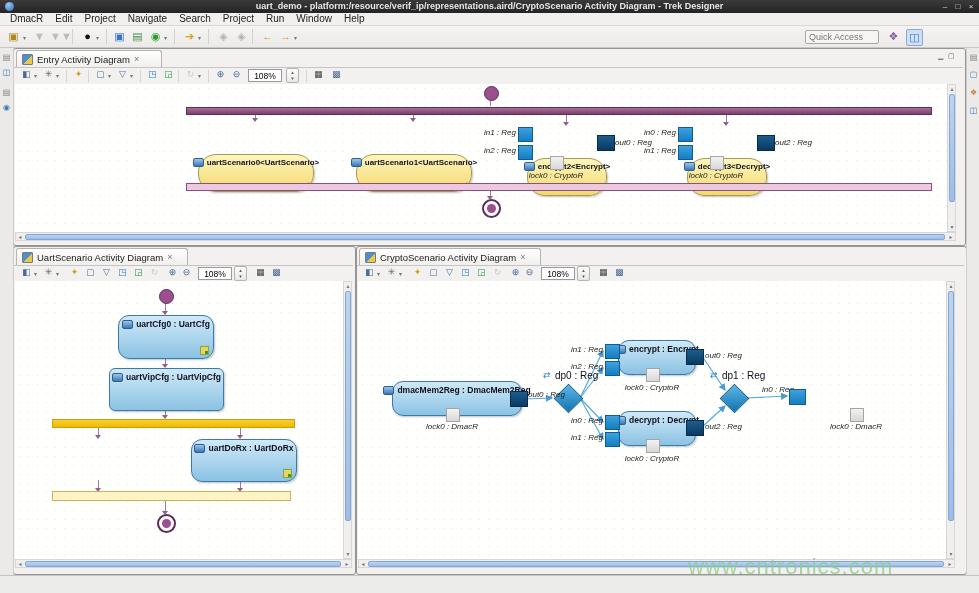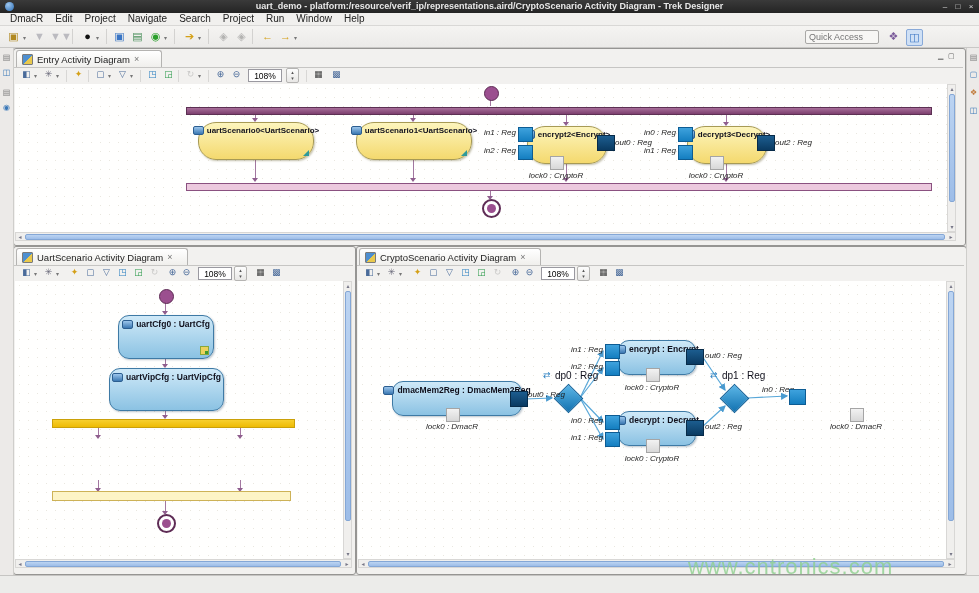--- a/index.html
+++ b/index.html
@@ -42,21 +42,21 @@
   .spin{position:absolute;width:11px;height:13px;border:1px solid #b5b4b2;background:linear-gradient(#fdfdfd,#e8e7e5);
         font-size:5px;color:#555;text-align:center;line-height:6px;border-radius:2px;}
   .canvas{background:#fffffe;background-image:radial-gradient(circle,#e9e7df 0.8px,transparent 0.9px);background-size:9px 9px;z-index:1;}
   .viewbtn{position:absolute;font-size:7px;color:#666;z-index:4;}
   
   .sbtrack{position:absolute;background:#f0efed;border:1px solid #d8d7d5;box-sizing:border-box;z-index:3;}
   .sbthumb{position:absolute;background:linear-gradient(#bcd4f2,#9dbde8);border:1px solid #84a7d6;border-radius:2px;box-sizing:border-box;}
   .sbarrow{position:absolute;font-size:6px;color:#778;line-height:8px;text-align:center;width:8px;height:8px;}
   
   .ynode{position:absolute;background:linear-gradient(#fdf5bd,#f4d96e);border:1px solid #a79a55;border-radius:18px;
-         box-shadow:1px 1px 2px rgba(90,80,30,.35);z-index:4;}
+         box-shadow:1px 1px 2px rgba(90,80,30,.35);z-index:4;margin-top:32px;}
   .bnode{position:absolute;background:linear-gradient(#cfe9f8,#8bc2e3);border:1px solid #3e7aa5;border-radius:11px;
          box-shadow:1px 1px 2px rgba(30,60,90,.3);z-index:4;}
   .ntitle{display:flex;align-items:center;justify-content:center;gap:3px;padding-top:3px;font-weight:bold;color:#10101c;white-space:nowrap;}
   .f8{font-size:8px;} .f9{font-size:8.5px;}
   .chip{width:9px;height:7px;border-radius:2px;background:linear-gradient(#9cc6ec,#3b78b2);border:1px solid #2c5e90;flex:0 0 auto;}
   .cornerY{position:absolute;right:4px;bottom:3px;width:0;height:0;border-left:6px solid transparent;border-bottom:6px solid #2e9a9a;}
   .cornerB{position:absolute;right:4px;bottom:3px;width:7px;height:7px;background:#ecd25e;border:1px solid #8aa83a;}
   .cornerB::after{content:"";position:absolute;right:0;bottom:0;width:3px;height:3px;background:#3f9a2e;}
   .portin{position:absolute;width:13px;height:13px;background:linear-gradient(#3ea2dd,#147ec0);border:1px solid #0d5c93;z-index:6;}
   .portout{position:absolute;width:16px;height:14px;background:linear-gradient(#1c5d8f,#0a3a61);border:1px solid #072b49;z-index:6;}
@@ -308,33 +308,40 @@
     <div class="ahd" style="left:162px;top:311px;"></div>
   <div class="bnode" style="left:118px;top:315px;width:94px;height:42px;">
     <div class="ntitle f9">
         <span class="chip"></span>
       <span>uartCfg0 : UartCfg</span>
       </div>
     <div class="cornerB"></div>
   </div>
   <div class="ve" style="left:165px;top:357px;height:8px;"></div>
     <div class="ahd" style="left:162px;top:364px;"></div>
-  <div class="bnode" style="left:109px;top:368px;width:113px;height:41px;">
+  <div class="bnode" style="left:109px;top:368px;width:113px;height:41px;border-radius:6px;">
     <div class="ntitle f9">
         <span class="chip"></span>
       <span>uartVipCfg : UartVipCfg</span>
       </div>
   </div>
   <div class="ve" style="left:165px;top:409px;height:7px;"></div>
     <div class="ahd" style="left:162px;top:415px;"></div>
   <div class="barG" style="left:52px;top:419px;width:241px;"></div>
   <div class="ve" style="left:98px;top:427px;height:9px;"></div>
     <div class="ahd" style="left:95px;top:435px;"></div>
   <div class="ve" style="left:240px;top:427px;height:9px;"></div>
     <div class="ahd" style="left:237px;top:435px;"></div>
+  <div class="bnode" style="left:191px;top:439px;width:104px;height:41px;">
+    <div class="ntitle f9">
+        <span class="chip"></span>
+      <span>uartDoRx : UartDoRx</span>
+      </div>
+    <div class="cornerB"></div>
+  </div>
   <div class="ve" style="left:98px;top:480px;height:9px;"></div>
     <div class="ahd" style="left:95px;top:488px;"></div>
   <div class="ve" style="left:240px;top:480px;height:9px;"></div>
     <div class="ahd" style="left:237px;top:488px;"></div>
   <div class="barGj" style="left:52px;top:491px;width:237px;"></div>
   <div class="ve" style="left:165px;top:500px;height:13px;"></div>
     <div class="ahd" style="left:162px;top:511px;"></div>
   <div class="final" style="left:157px;top:514px;"></div>
 
   <div class="abs panel" style="left:356px;top:246px;width:609px;height:327px;"></div>

